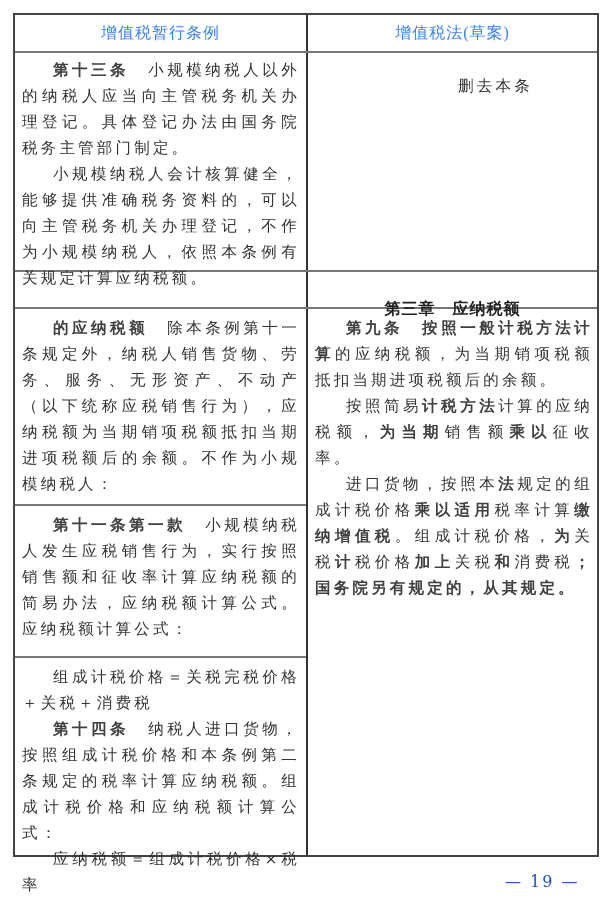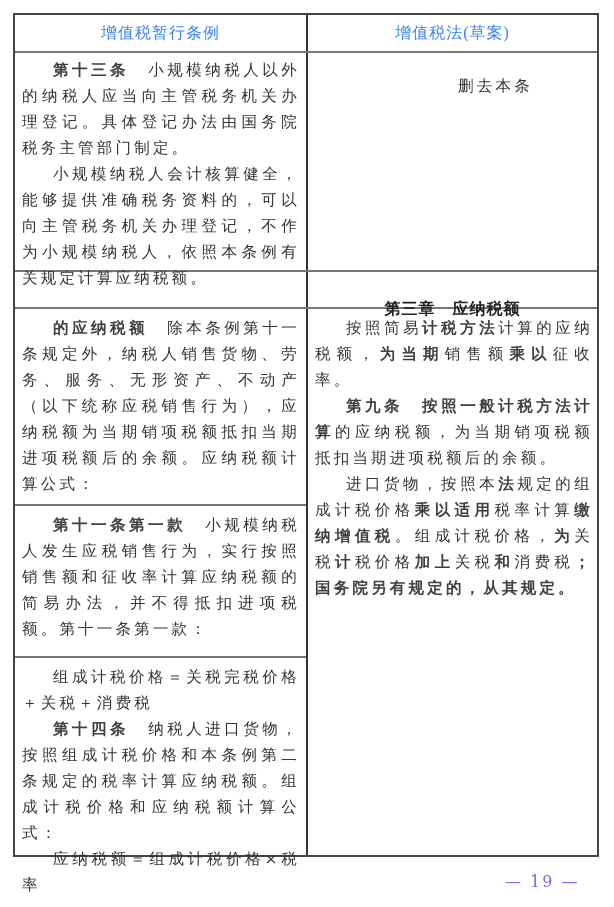--- a/index.html
+++ b/index.html
@@ -26,21 +26,21 @@
     }
     .para { text-indent: 2em; margin: 0; }
     .b { font-family: "DejaVu Sans", "Liberation Sans", sans-serif; font-weight: bold; color: #404040; margin-top: 40px; }
     .center { text-align: center; text-indent: 0; }
     .chapter {
       position: absolute; box-sizing: border-box; text-align: center;
       font-family: "DejaVu Serif", "Liberation Serif", serif; font-weight: bold;
       font-size: 16px; color: #222; letter-spacing: 1px;
     }
     .pageno {
-      position: absolute; left: 505px; top: 872px; font-size: 16px; color: #8b5cf6;
+      position: absolute; left: 505px; top: 872px; font-size: 16px; color: #1d4ed8;
       font-family: "DejaVu Serif", "Liberation Serif", serif; letter-spacing: 2px;
     }
   </style>
 </head>
 <body>
 
 <div class="tbl">
 
   <div class="vline" style="left:291px; top:0; height:840px;"></div>
   <div class="hline" style="left:0; top:36px; width:582px;"></div>
@@ -57,33 +57,33 @@
     <p class="para">小规模纳税人会计核算健全，能够提供准确税务资料的，可以向主管税务机关办理登记，不作为小规模纳税人，依照本条例有关规定计算应纳税额。</p>
   </div>
 
   <div class="cell" style="left:293px; top:58px; width:289px;margin-left:43px;">
     <p class="para center">删去本条</p>
   </div>
 
   <div class="chapter" style="left:293px; top:257px; width:289px; line-height:35px;margin-top:19px;">第三章　应纳税额</div>
 
   <div class="cell" style="left:7px; top:300px; width:278px;">
-    <p class="para"><span class="b">的应纳税额</span><span>　</span><span>除本条例第十一条规定外，纳税人销售货物、劳务、服务、无形资产、不动产（以下统称应税销售行为），应纳税额为当期销项税额抵扣当期进项税额后的余额。应纳税额计算公式：</span></p>
+    <p class="para"><span class="b">的应纳税额</span><span>　</span><span>除本条例第十一条规定外，纳税人销售货物、劳务、服务、无形资产、不动产（以下统称应税销售行为），应纳税额为当期销项税额抵扣当期进项税额后的余额。不作为小规模纳税人：</span></p>
   </div>
 
   <div class="cell" style="left:7px; top:497px; width:278px;">
-    <p class="para"><span class="b">第十一条第一款</span><span>　</span><span>小规模纳税人发生应税销售行为，实行按照销售额和征收率计算应纳税额的简易办法，并不得抵扣进项税额。第十一条第一款：</span></p>
+    <p class="para"><span class="b">第十一条第一款</span><span>　</span><span>小规模纳税人发生应税销售行为，实行按照销售额和征收率计算应纳税额的简易办法，应纳税额计算公式。应纳税额计算公式：</span></p>
   </div>
 
   <div class="cell" style="left:7px; top:649px; width:278px;">
     <p class="para">组成计税价格＝关税完税价格＋关税＋消费税</p>
     <p class="para"><span class="b">第十四条</span><span>　</span><span>纳税人进口货物，按照组成计税价格和本条例第二条规定的税率计算应纳税额。组成计税价格和应纳税额计算公式：</span></p>
     <p class="para">应纳税额＝组成计税价格×税率</p>
   </div>
 
   <div class="cell" style="left:300px; top:300px; width:278px;">
+    <p class="para"><span class="b">第九条</span><span>　</span><span class="seg"><span class="b">按照一般计税方法计算</span><span>的应纳税额，为当期销项税额抵扣当期进项税额后的余额。</span></span></p>
     <p class="para"><span class="seg"><span>按照简易</span><span class="b">计税方法</span><span>计算的应纳税额，</span><span class="b">为当期</span><span>销售额</span><span class="b">乘以</span><span>征收率。</span></span></p>
-    <p class="para"><span class="b">第九条</span><span>　</span><span class="seg"><span class="b">按照一般计税方法计算</span><span>的应纳税额，为当期销项税额抵扣当期进项税额后的余额。</span></span></p>
     <p class="para"><span class="seg"><span>进口货物，按照本</span><span class="b">法</span><span>规定的组成计税价格</span><span class="b">乘以适用</span><span>税率计算</span><span class="b">缴纳增值税</span><span>。组成计税价格，</span><span class="b">为</span><span>关税</span><span class="b">计</span><span>税价格</span><span class="b">加上</span><span>关税</span><span class="b">和</span><span>消费税</span><span class="b">；国务院另有规定的，从其规定。</span></span></p>
   </div>
 </div>
 
 <div class="pageno">— 19 —</div>
 
 </body></html>

